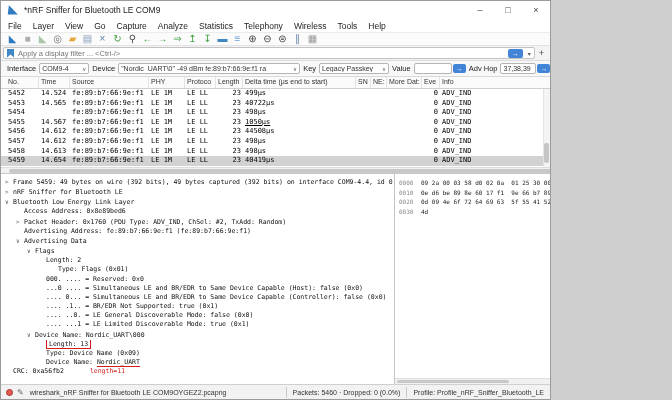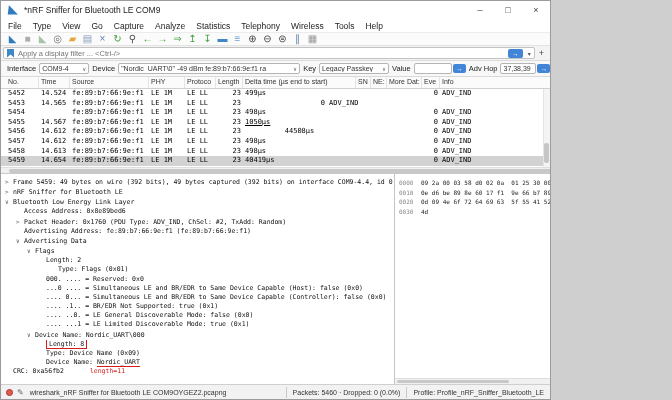--- a/index.html
+++ b/index.html
@@ -87,21 +87,21 @@
     <span class="title">*nRF Sniffer for Bluetooth LE COM9</span>
     <div class="win-controls">
       <span class="win-btn">–</span>
       <span class="win-btn">□</span>
       <span class="win-btn">×</span>
     </div>
   </div>
 
   <div class="menubar" id="menubar">
       <span class="menu-item">File</span>
-      <span class="menu-item">Type</span>
+      <span class="menu-item">Layer</span>
       <span class="menu-item">View</span>
       <span class="menu-item">Go</span>
       <span class="menu-item">Capture</span>
       <span class="menu-item">Analyze</span>
       <span class="menu-item">Statistics</span>
       <span class="menu-item">Telephony</span>
       <span class="menu-item">Wireless</span>
       <span class="menu-item">Tools</span>
       <span class="menu-item">Help</span>
     </div>
@@ -205,20 +205,21 @@
         <span class="pcell r" style="width: 18px;">0</span>
         <span class="pcell" style="flex: 1 1 auto;">ADV_IND</span>
       </div>
       <div class="prow">
         <span class="pcell" style="width: 33px;">5453</span>
         <span class="pcell" style="width: 31px;">14.565</span>
         <span class="pcell" style="width: 79px;">fe:89:b7:66:9e:f1</span>
         <span class="pcell" style="width: 36px;">LE 1M</span>
         <span class="pcell" style="width: 31px;">LE LL</span>
         <span class="pcell r" style="width: 27px;">23</span>
+        <span class="pcell" style="width: 113px;">40722µs</span>
         <span class="pcell" style="width: 15px;"></span>
         <span class="pcell" style="width: 16px;"></span>
         <span class="pcell" style="width: 35px;"></span>
         <span class="pcell r" style="width: 18px;">0</span>
         <span class="pcell" style="flex: 1 1 auto;">ADV_IND</span>
       </div>
       <div class="prow">
         <span class="pcell" style="width: 33px;">5454</span>
         <span class="pcell" style="width: 31px; margin-top: 36px;">14.566</span>
         <span class="pcell" style="width: 79px;">fe:89:b7:66:9e:f1</span>
@@ -246,21 +247,21 @@
         <span class="pcell r" style="width: 18px;">0</span>
         <span class="pcell" style="flex: 1 1 auto;">ADV_IND</span>
       </div>
       <div class="prow">
         <span class="pcell" style="width: 33px;">5456</span>
         <span class="pcell" style="width: 31px;">14.612</span>
         <span class="pcell" style="width: 79px;">fe:89:b7:66:9e:f1</span>
         <span class="pcell" style="width: 36px;">LE 1M</span>
         <span class="pcell" style="width: 31px;">LE LL</span>
         <span class="pcell r" style="width: 27px;">23</span>
-        <span class="pcell" style="width: 113px; text-align: center;">44508µs</span>
+        <span class="pcell" style="width: 113px;">44508µs</span>
         <span class="pcell" style="width: 15px;"></span>
         <span class="pcell" style="width: 16px;"></span>
         <span class="pcell" style="width: 35px;"></span>
         <span class="pcell r" style="width: 18px;">0</span>
         <span class="pcell" style="flex: 1 1 auto;">ADV_IND</span>
       </div>
       <div class="prow">
         <span class="pcell" style="width: 33px;">5457</span>
         <span class="pcell" style="width: 31px;">14.612</span>
         <span class="pcell" style="width: 79px;">fe:89:b7:66:9e:f1</span>
@@ -319,21 +320,21 @@
         <div class="tline" style="padding-left: 26px;"><span class="exp">∨</span>Flags</div>
         <div class="tline" style="padding-left: 37px;"><span class="exp"></span>Length: 2</div>
         <div class="tline" style="padding-left: 37px; margin-left: 12px;"><span class="exp"></span>Type: Flags (0x01)</div>
         <div class="tline" style="padding-left: 37px;"><span class="exp"></span>000. .... = Reserved: 0x0</div>
         <div class="tline" style="padding-left: 37px;"><span class="exp"></span>...0 .... = Simultaneous LE and BR/EDR to Same Device Capable (Host): false (0x0)</div>
         <div class="tline" style="padding-left: 37px;"><span class="exp"></span>.... 0... = Simultaneous LE and BR/EDR to Same Device Capable (Controller): false (0x0)</div>
         <div class="tline" style="padding-left: 37px;"><span class="exp"></span>.... .1.. = BR/EDR Not Supported: true (0x1)</div>
         <div class="tline" style="padding-left: 37px;"><span class="exp"></span>.... ..0. = LE General Discoverable Mode: false (0x0)</div>
         <div class="tline" style="padding-left: 37px;"><span class="exp"></span>.... ...1 = LE Limited Discoverable Mode: true (0x1)</div>
         <div class="tline" style="padding-left: 26px;"><span class="exp">∨</span>Device Name: Nordic_UART\000</div>
-        <div class="tline" style="padding-left: 37px;"><span class="exp"></span><span class="red-box">Length: 8</span></div>
+        <div class="tline" style="padding-left: 37px;"><span class="exp"></span><span class="red-box">Length: 13</span></div>
         <div class="tline" style="padding-left: 37px;"><span class="exp"></span>Type: Device Name (0x09)</div>
         <div class="tline" style="padding-left: 37px;"><span class="exp"></span>Device Name: <span class="red-underline">Nordic_UART</span></div>
         <div class="tline" style="padding-left: 4px;"><span class="exp"></span>CRC: 0xa56fb2<span class="annotation">length=11</span></div>
       </div>
     <div class="hex-pane">
       <div class="hex-body" id="hexbody">
           <div class="hexrow"><span class="off">0000</span><span class="hbytes">09 2a 00 03 58 d0 02 0a  01 25 30 00 00 f2 af c6</span><span class="hascii">·*··X··· ·%0·····</span></div>
           <div class="hexrow"><span class="off">0010</span><span class="hbytes">0e d6 be 89 8e 60 17 f1  9e 66 b7 89 fe 02 01 05</span><span class="hascii">·····`·· ·f······</span></div>
           <div class="hexrow"><span class="off">0020</span><span class="hbytes">0d 09 4e 6f 72 64 69 63  5f 55 41 52 54 00 a5 f6</span><span class="hascii">··Nordic _UART···</span></div>
           <div class="hexrow"><span class="off">0030</span><span class="hbytes">4d</span><span class="hascii">M</span></div>

